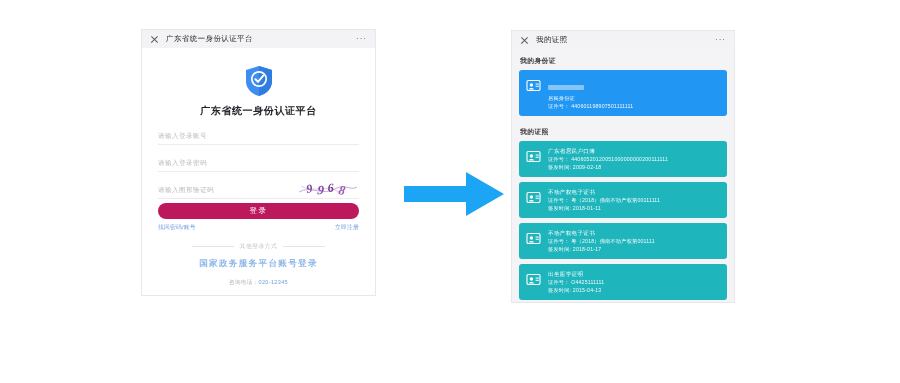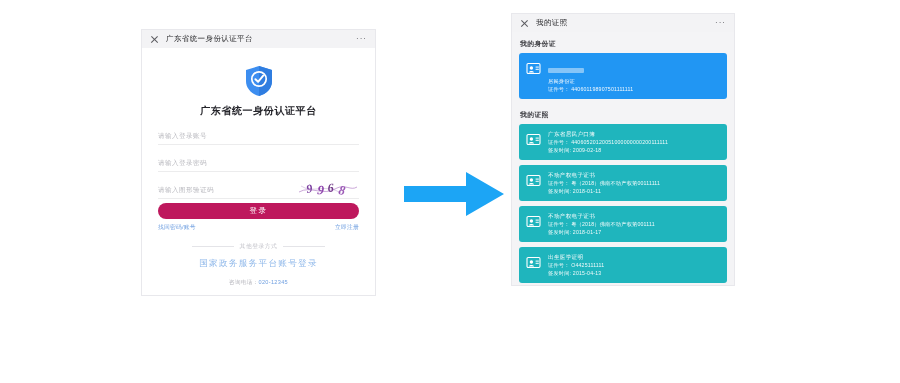--- a/index.html
+++ b/index.html
@@ -93,36 +93,36 @@
     margin-top:10px;
     display:flex;align-items:center;justify-content:center;
     gap:6px;
   }
   .divider .bar{height:1px;width:42px;background:#e4e4e8;}
   .divider .dtxt{font-size:5.8px;color:#c2c2c9;letter-spacing:.5px;white-space:nowrap;}
 
   .gov-login{
     margin-top:7px;text-align:center;
     font-size:8.6px;color:#8fb8ea;letter-spacing:1.3px;
-    font-weight:normal;cursor:pointer;
+    font-weight:bold;cursor:pointer;
   }
   .hotline{
     position:absolute;left:0;right:0;bottom:8px;
     text-align:center;font-size:5.6px;color:#b4b4bb;letter-spacing:.3px;
   }
   .hotline .num{color:#6f9fe0;}
 
   
   #flow-arrow{
     position:absolute;left:404px;top:172px;
     width:100px;height:44px;
   }
 
   
-  #licenses-phone{left:512px;top:14px;width:222px;height:271px;}
+  #licenses-phone{left:512px;top:31px;width:222px;height:271px;}
   .lic-body{
     background:#f4f4f6;
     height:253px;
     padding:5px 7px 0 7px;
     box-sizing:border-box;
     overflow:hidden;
   }
   .sec-title{
     font-size:6.8px;color:#3b3b40;font-weight:bold;
     letter-spacing:.4px;margin:2px 0 4px 1px;

